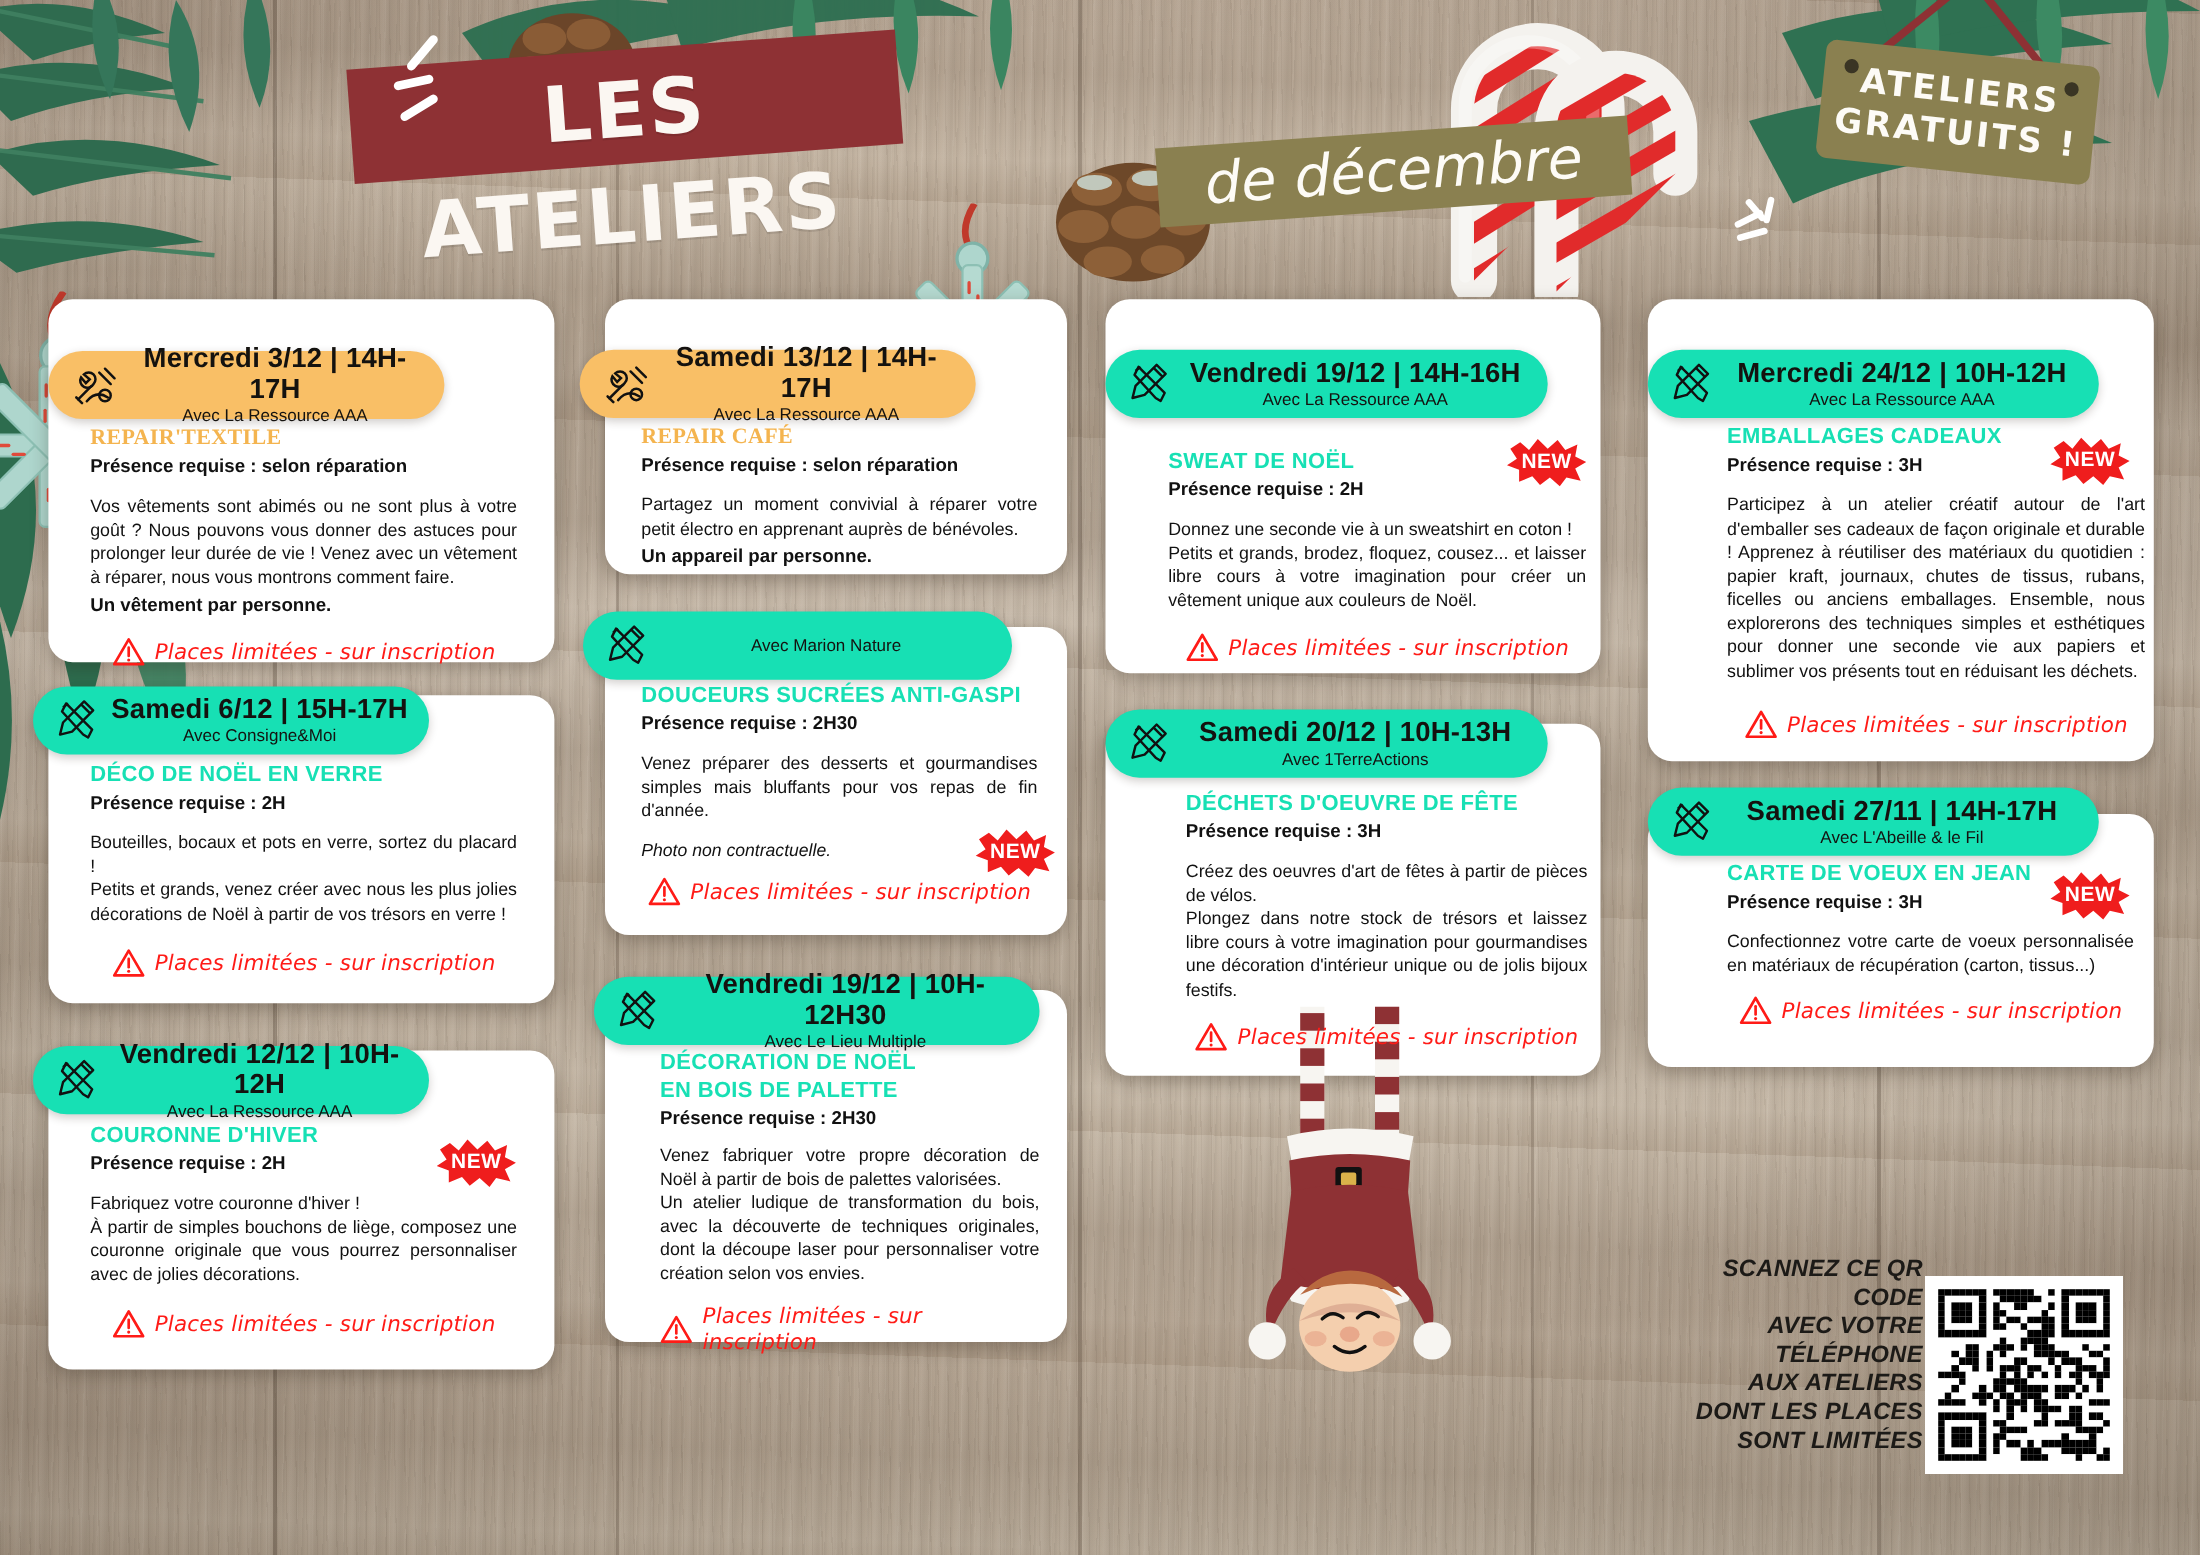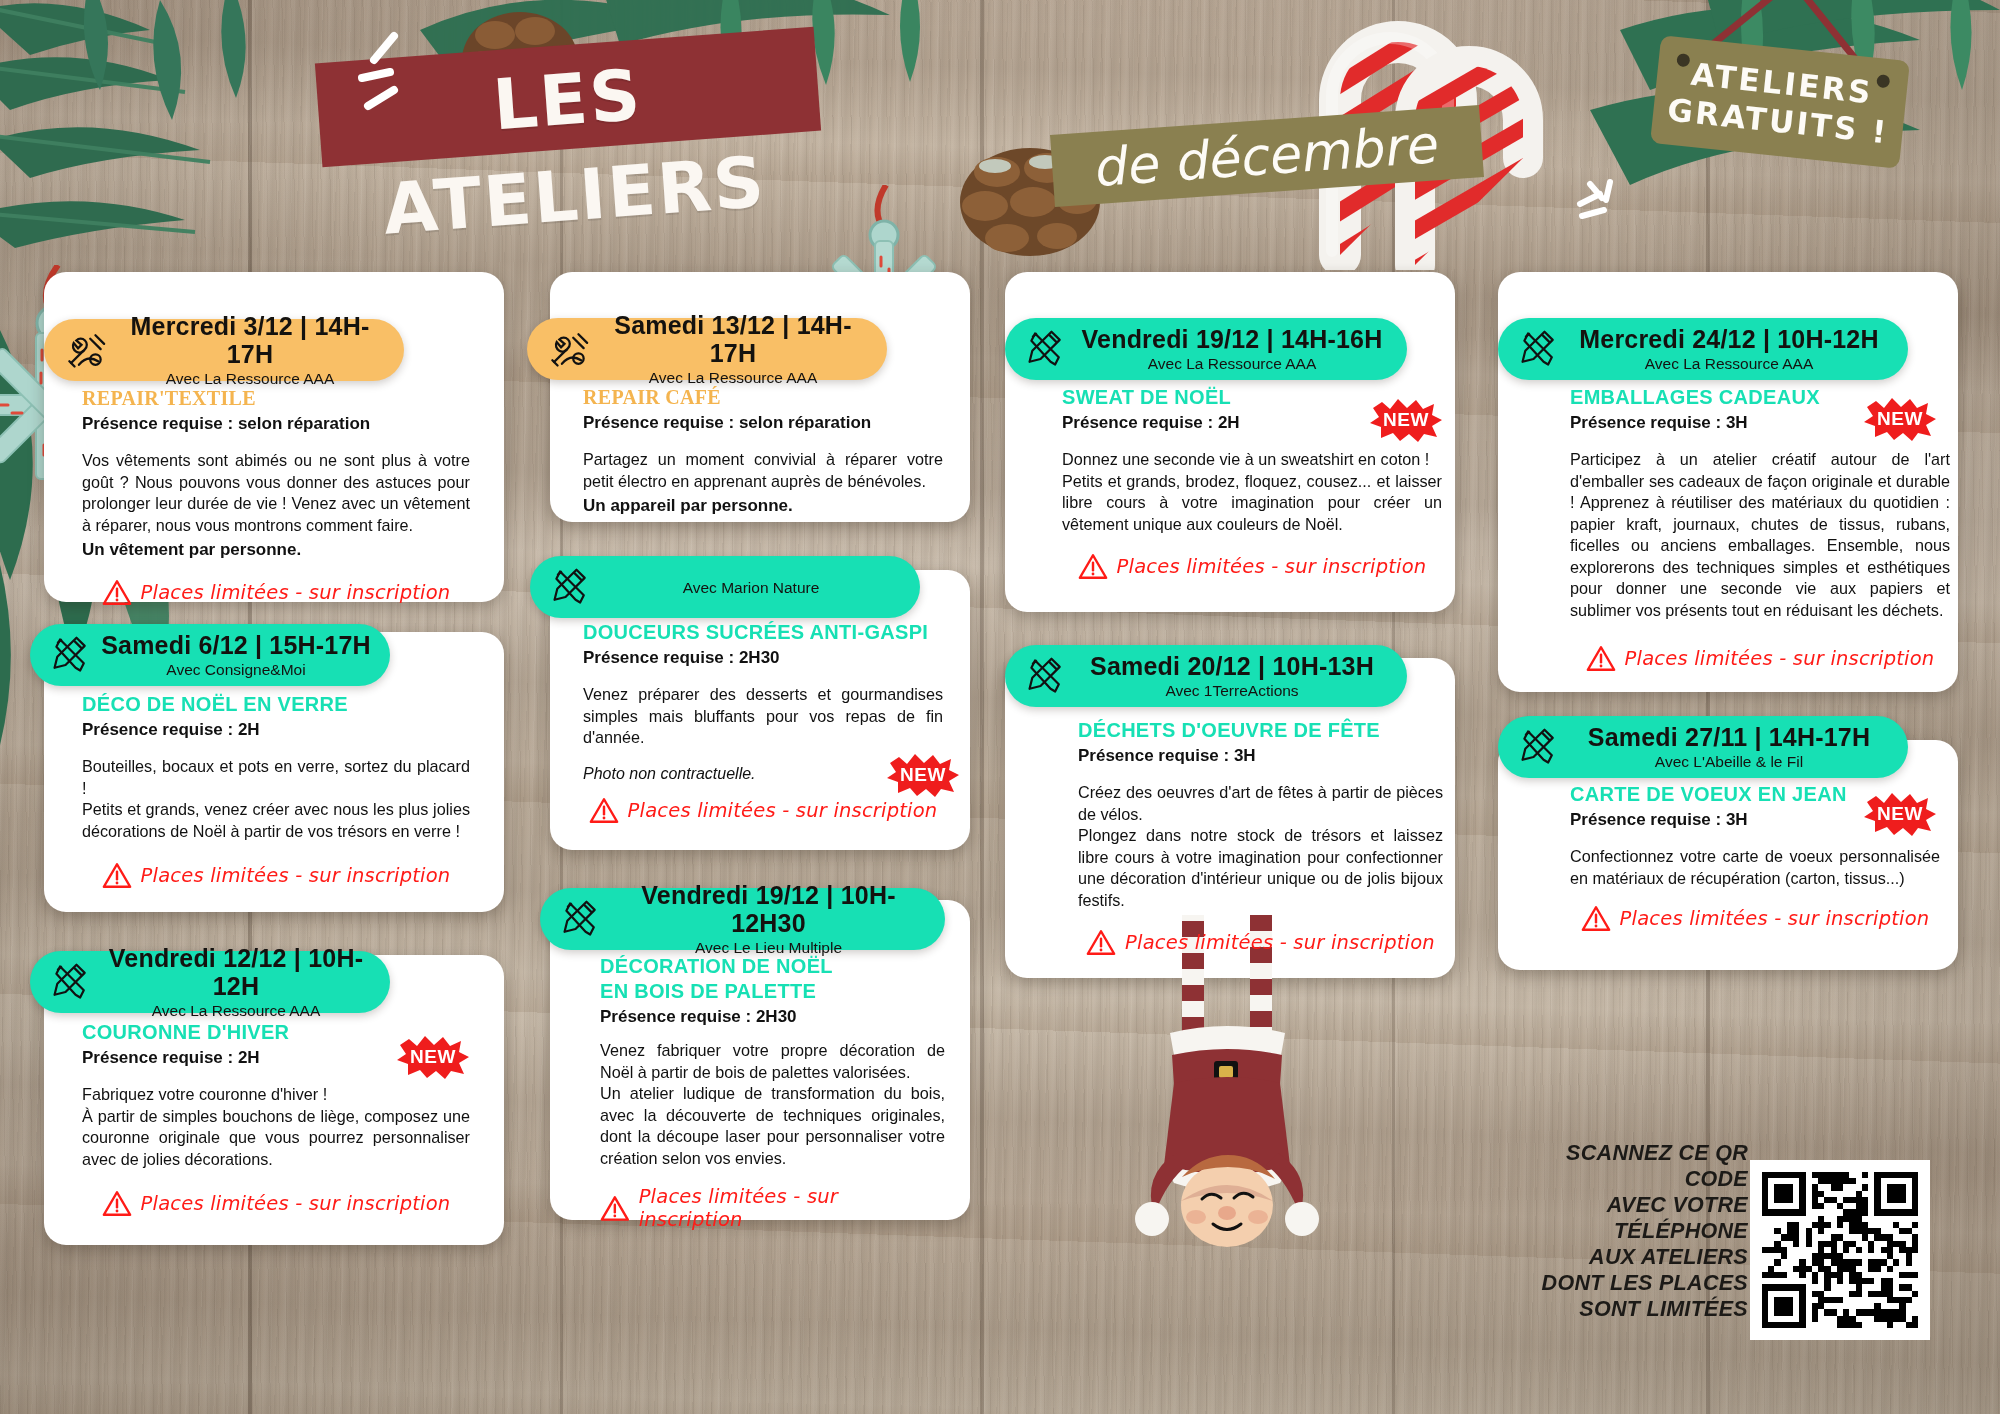--- a/index.html
+++ b/index.html
@@ -717,21 +717,21 @@
       <div class="head-date">Vendredi 19/12 | 14H-16H</div>
       <div class="head-with">Avec La Ressource AAA</div>
     </div>
   </div>
   <div class="newbadge" style="left:1368px;top:396px">
     <svg width="76" height="47" viewBox="0 0 76 47">
       <path d="M5 12 L14 6 L22 13 L30 3 L39 12 L48 4 L55 13 L66 8 L64 19 L74 24 L64 30 L69 41 L56 38 L50 46 L41 38 L32 45 L25 37 L13 42 L13 31 L2 27 L11 21 Z" fill="#ef1d1d"></path>
     </svg>
     <span>NEW</span>
   </div>
-  <div class="card-body" style="left:1062px;top:385px;width:380px">
+  <div class="card-body" style="left:1062px;top:407px;width:380px">
     <div class="ws-title mint">SWEAT DE NOËL</div>
     <div class="ws-pres">Présence requise : 2H</div>
     <div class="ws-desc" style="white-space:pre-line">Donnez une seconde vie à un sweatshirt en coton !
 Petits et grands, brodez, floquez, cousez... et laisser libre cours à votre imagination pour créer un vêtement unique aux couleurs de Noël.</div>
     <div class="limited ctr" style="margin-top:18px">
       <svg width="30" height="27" viewBox="0 0 32 28">
         <path d="M16 2 L30 26 L2 26 Z" fill="none" stroke="#ff1b17" stroke-width="2.6" stroke-linejoin="round"></path>
         <path d="M16 10 L16 18" stroke="#ff1b17" stroke-width="2.6" stroke-linecap="round"></path>
         <circle cx="16" cy="22" r="1.5" fill="#ff1b17"></circle>
       </svg>
@@ -753,21 +753,21 @@
     </div>
     <div class="head-txt">
       <div class="head-date">Samedi 20/12 | 10H-13H</div>
       <div class="head-with">Avec 1TerreActions</div>
     </div>
   </div>
   <div class="card-body" style="left:1078px;top:718px;width:365px">
     <div class="ws-title mint">DÉCHETS D'OEUVRE DE FÊTE</div>
     <div class="ws-pres">Présence requise : 3H</div>
     <div class="ws-desc" style="white-space:pre-line">Créez des oeuvres d'art de fêtes à partir de pièces de vélos.
-Plongez dans notre stock de trésors et laissez libre cours à votre imagination pour confectionner une décoration d'intérieur unique ou de jolis bijoux festifs.</div>
+Plongez dans notre stock de trésors et laissez libre cours à votre imagination pour gourmandises une décoration d'intérieur unique ou de jolis bijoux festifs.</div>
     <div class="limited ctr" style="margin-top:18px">
       <svg width="30" height="27" viewBox="0 0 32 28">
         <path d="M16 2 L30 26 L2 26 Z" fill="none" stroke="#ff1b17" stroke-width="2.6" stroke-linejoin="round"></path>
         <path d="M16 10 L16 18" stroke="#ff1b17" stroke-width="2.6" stroke-linecap="round"></path>
         <circle cx="16" cy="22" r="1.5" fill="#ff1b17"></circle>
       </svg>
       <span class="ltxt">Places limitées - sur inscription</span>
     </div>
   </div>
 

